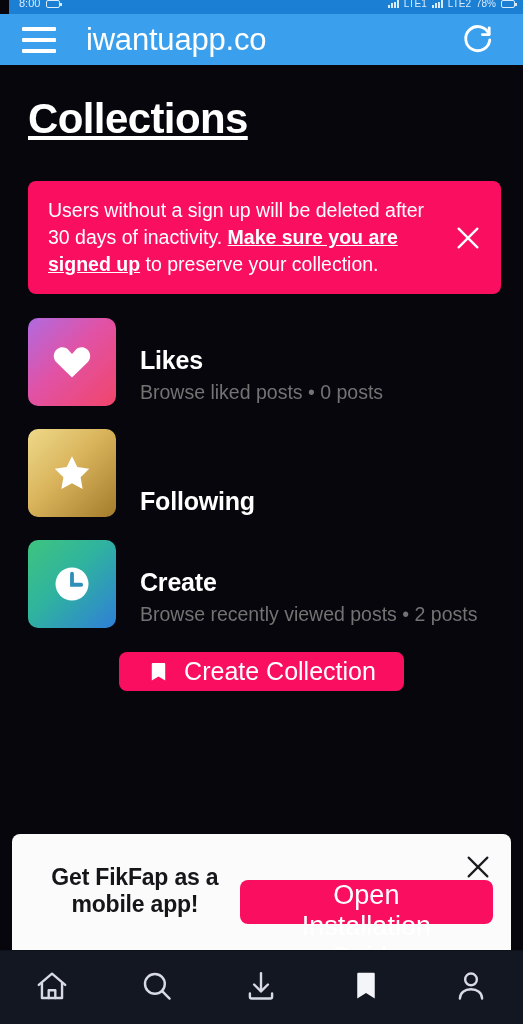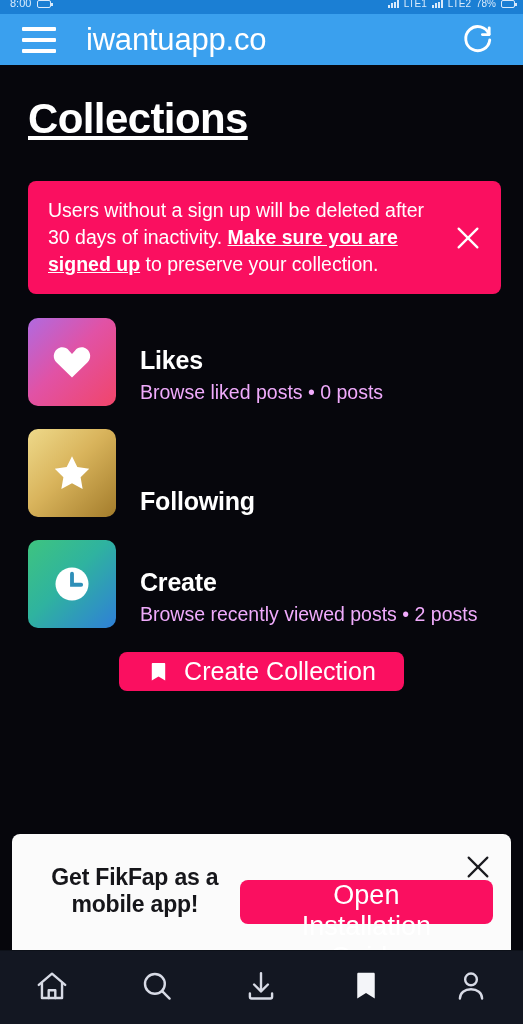--- a/index.html
+++ b/index.html
@@ -24,20 +24,21 @@
   
   .status-bar {
     height: 14px;
     background: #1b7fd4;
     display: flex;
     align-items: flex-end;
     justify-content: space-between;
     padding: 0 8px 0 10px;
     overflow: hidden;
     flex: 0 0 auto;
+    margin-left: 9px;
   }
   .status-left, .status-right {
     display: flex;
     align-items: center;
     gap: 6px;
     color: #eaf4ff;
     font-size: 11px;
     line-height: 11px;
     white-space: nowrap;
     opacity: .92;
@@ -184,21 +185,21 @@
     min-width: 0;
   }
   .row-title {
     color: #ffffff;
     font-size: 25px;
     font-weight: bold;
     line-height: 32px;
     letter-spacing: -0.2px;
   }
   .row-sub {
-    color: #f0abfc;
+    color: #737373;
     font-size: 19.5px;
     line-height: 27px;
     margin-top: 3px;
   }
 
   
   .create-wrap {
     display: flex;
     justify-content: center;
     margin-top: 24px;

